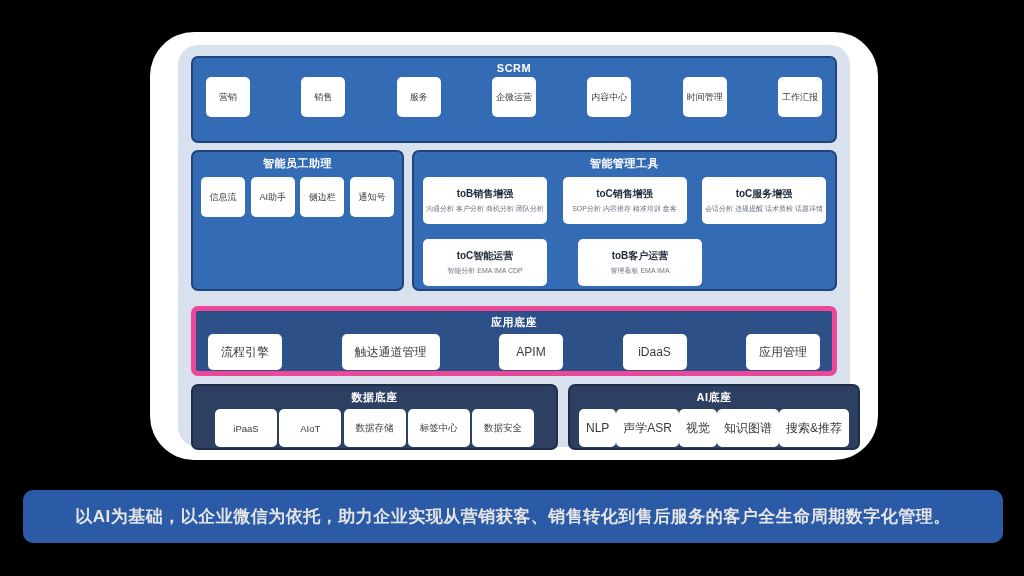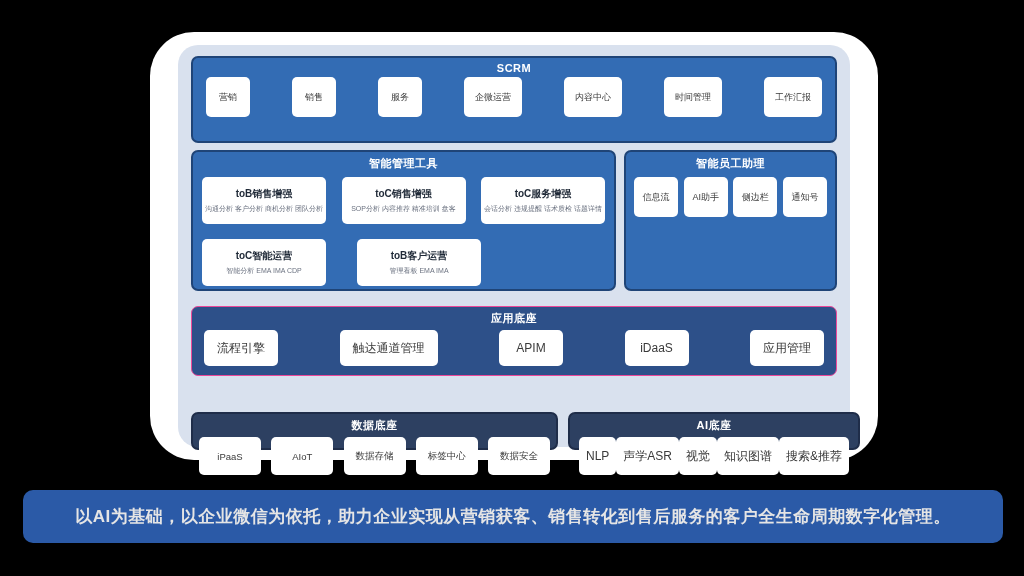--- a/index.html
+++ b/index.html
@@ -10,34 +10,34 @@
   .card{
     position:absolute;left:150px;top:32px;width:728px;height:428px;
     background:#ffffff;border-radius:44px;box-sizing:border-box;padding:13px 28px;
   }
   .inset{
     width:100%;height:100%;background:#d9e1ee;border-radius:20px;
     box-sizing:border-box;padding:11px 13px;display:flex;flex-direction:column;
   }
   .panel{border-radius:7px;box-sizing:border-box;}
   .panel.blue{background:#336cb4;border:2px solid #1f4477;}
-  .panel.mid{background:#2d5089;border:1px solid #ec4899;}
-  .panel.dark{background:#2d4061;border:2px solid #1f2d49;margin-top:28px;}
+  .panel.mid{background:#2d5089;border:5px solid #ec4899;}
+  .panel.dark{background:#2d4061;border:2px solid #1f2d49;}
   .panel-title{
     color:#ffffff;font-weight:bold;font-size:11px;text-align:center;
     padding-top:4px;letter-spacing:.5px;
   }
   .box{
     background:#ffffff;border-radius:5px;display:flex;align-items:center;justify-content:center;
     font-size:9px;color:#3a3a3a;box-sizing:border-box;white-space:nowrap;
   }
   
   .scrm{height:87px;flex:none;}
   .scrm .boxes{display:flex;justify-content:space-between;align-items:center;padding:0 13px;margin-top:3px;}
-  .scrm .box{min-width:44px;height:40px;padding:0 11px;}
+  .scrm .box{min-width:44px;height:40px;padding:0 4px;}
   
   .mid-row{display:flex;gap:8px;margin-top:7px;height:141px;flex:none;}
   .assistant{width:213px;flex:none;}
   .assistant .boxes{display:flex;justify-content:space-between;align-items:center;padding:0 8px;margin-top:6px;}
   .assistant .box{min-width:44px;height:40px;padding:0 3px;}
   .management{flex:1;}
   .cards{display:flex;justify-content:space-between;padding:0 9px;margin-top:6px;}
   .cards.row2{justify-content:flex-start;gap:31px;margin-top:15px;}
   .mcard{
     background:#ffffff;border-radius:5px;width:124px;height:47px;box-sizing:border-box;
@@ -47,21 +47,21 @@
   .mcard-sub{font-size:7px;color:#6b7280;margin-top:3px;white-space:nowrap;}
   
   .app{height:70px;margin-top:15px;flex:none;}
   .app .boxes{display:flex;justify-content:space-between;align-items:center;padding:0 12px;margin-top:4px;}
   .app .box{min-width:64px;height:36px;padding:0 13px;font-size:12px;}
   
   .bottom-row{display:flex;gap:10px;margin-top:8px;height:66px;flex:none;}
   .data{width:367px;flex:none;}
   .ai{flex:1;}
   .bottom-row .boxes{display:flex;justify-content:space-between;align-items:center;margin-top:4px;}
-  .data .boxes{padding:0 6px;}
+  .data .boxes{padding:0 22px;}
   .data .box{min-width:62px;height:38px;padding:0 6px;font-size:9.5px;}
   .ai .boxes{padding:0 9px;}
   .ai .box{min-width:36px;height:38px;padding:0 7px;font-size:12px;}
   
   .footer{
     position:absolute;left:23px;top:490px;width:980px;height:53px;background:#2b5aa7;
     border-radius:10px;display:flex;align-items:center;justify-content:center;
     color:#e5e5e5;font-size:17px;font-weight:bold;letter-spacing:.5px;
   }
 </style>
@@ -85,20 +85,34 @@
 
           <div class="box">内容中心</div>
 
           <div class="box">时间管理</div>
 
           <div class="box">工作汇报</div>
         </div>
     </section>
 
     <div class="mid-row">
+      <section class="panel blue assistant">
+        <div class="panel-title">智能员工助理</div>
+        <div class="boxes">
+
+            <div class="box">信息流</div>
+
+            <div class="box">AI助手</div>
+
+            <div class="box">侧边栏</div>
+
+            <div class="box">通知号</div>
+          </div>
+      </section>
+
       <section class="panel blue management">
         <div class="panel-title">智能管理工具</div>
         <div class="cards row1">
 
             <div class="mcard">
               <div class="mcard-title">toB销售增强</div>
               <div class="mcard-sub">沟通分析 客户分析 商机分析 团队分析</div>
             </div>
 
             <div class="mcard">
@@ -115,34 +129,20 @@
 
             <div class="mcard">
               <div class="mcard-title">toC智能运营</div>
               <div class="mcard-sub">智能分析 EMA IMA CDP</div>
             </div>
 
             <div class="mcard">
               <div class="mcard-title">toB客户运营</div>
               <div class="mcard-sub">管理看板 EMA IMA</div>
             </div>
-          </div>
-      </section>
-
-      <section class="panel blue assistant">
-        <div class="panel-title">智能员工助理</div>
-        <div class="boxes">
-
-            <div class="box">信息流</div>
-
-            <div class="box">AI助手</div>
-
-            <div class="box">侧边栏</div>
-
-            <div class="box">通知号</div>
           </div>
       </section>
     </div>
 
     <section class="panel mid app">
       <div class="panel-title">应用底座</div>
       <div class="boxes">
 
           <div class="box">流程引擎</div>
 

